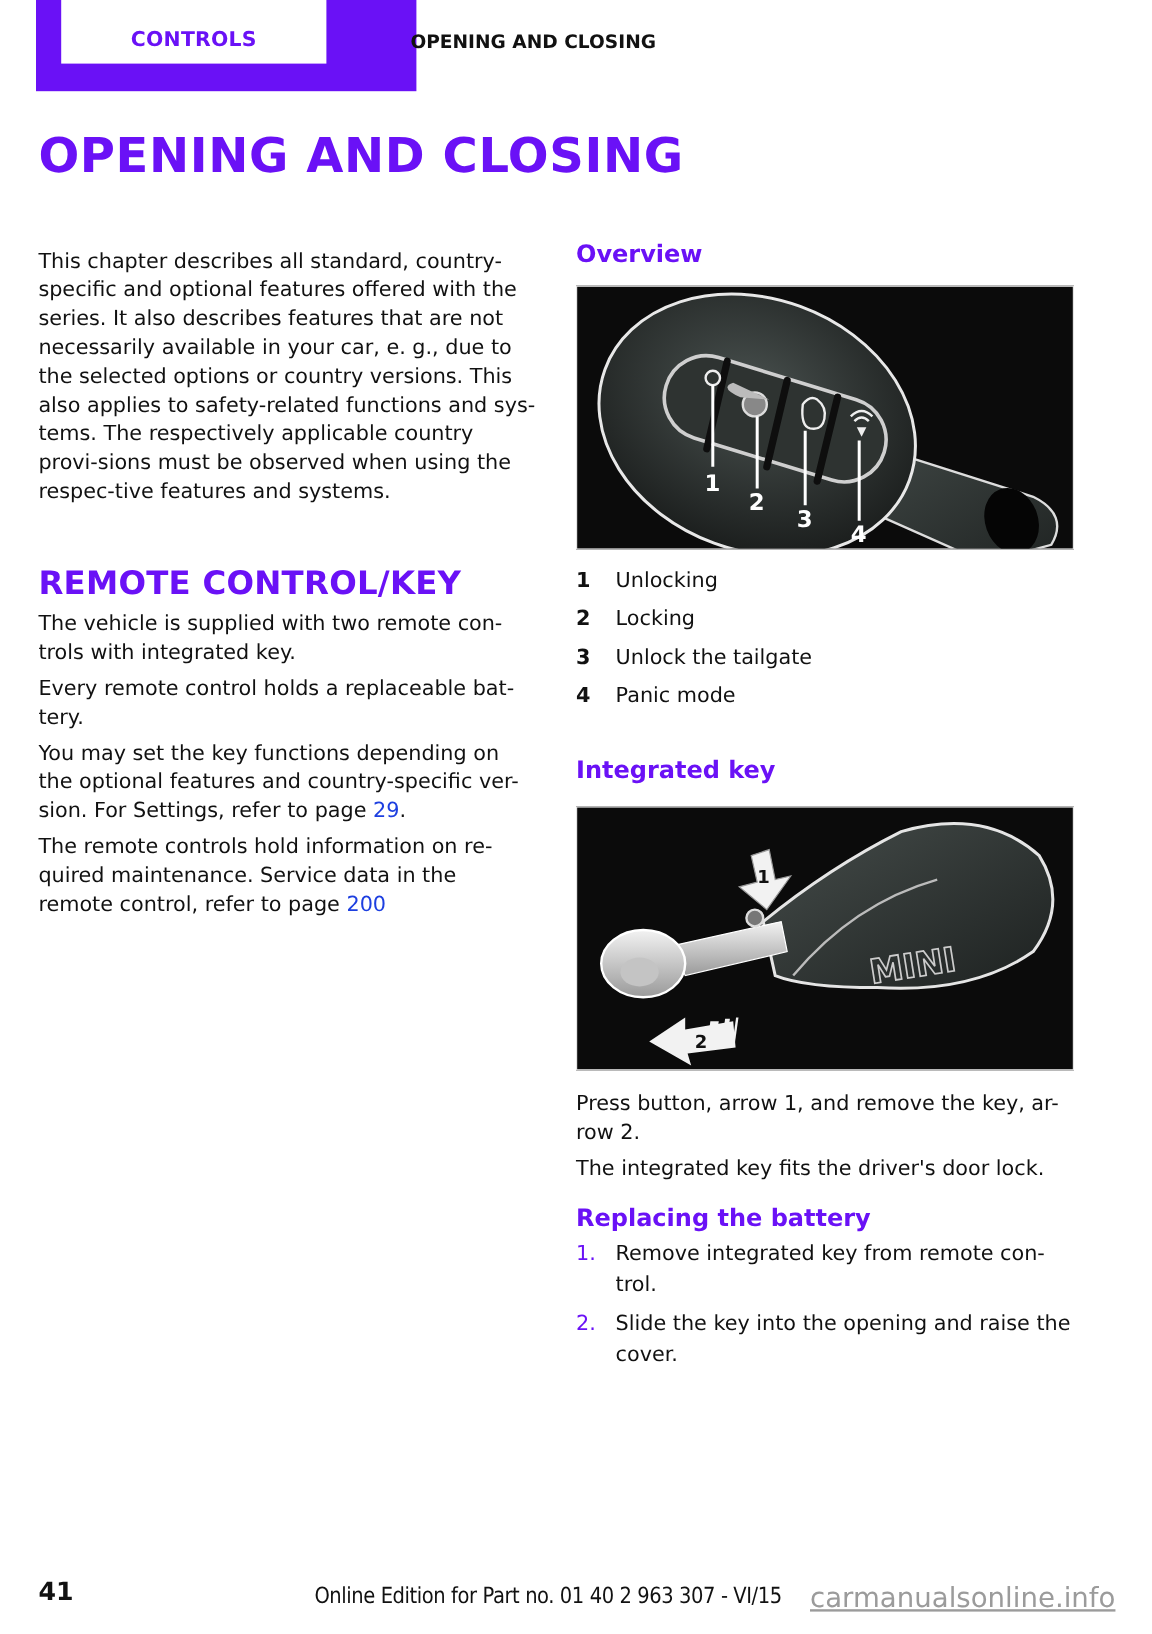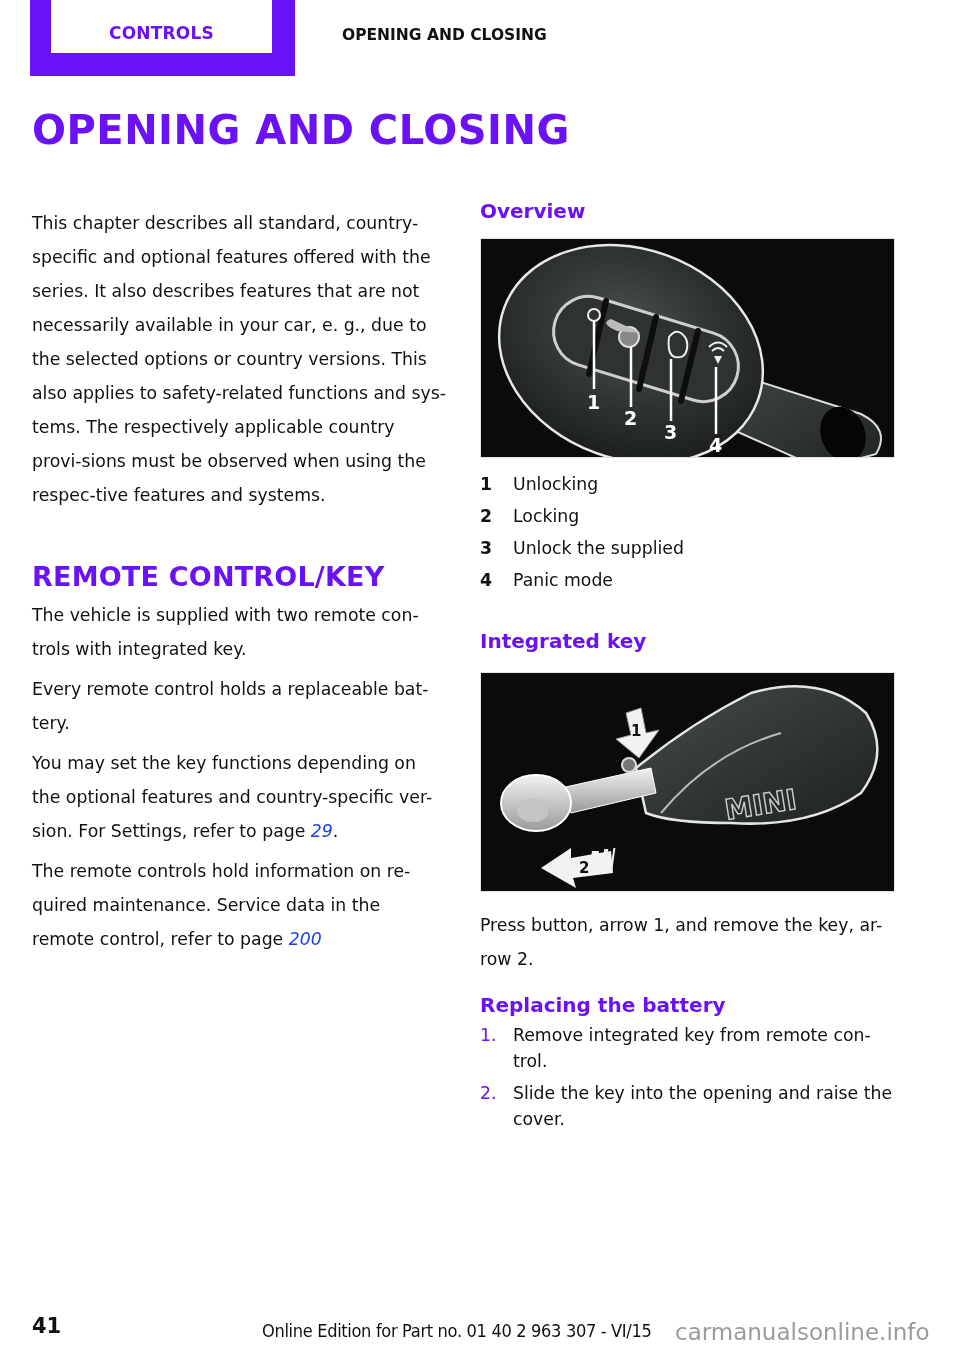--- a/index.html
+++ b/index.html
@@ -1,48 +1,48 @@
 <!DOCTYPE html>
 <html><head>
 <meta charset="utf-8">
 <style>
   html, body { margin: 0; padding: 0; background: #ffffff; }
   body { width: 960px; height: 1362px; position: relative; overflow: hidden;
          font-family: "DejaVu Sans", sans-serif; color: #111; }
   
-  .tab-outer { position: absolute; left: 30px; top: 0; width: 265px; height: 76px; background: #6a11f6; }
+  .tab-outer { position: absolute; left: 30px; top: 0; width: 317px; height: 76px; background: #6a11f6; }
   .tab-inner { position: absolute; left: 21px; top: 0; width: 221px; height: 53px; background: #fff;
                display: flex; align-items: center; justify-content: center; padding-top: 12px; box-sizing: border-box; }
   .tab-label { font-weight: bold; font-size: 17px; color: #6a11f6; letter-spacing: 0.2px; }
   .breadcrumb { position: absolute; left: 342px; top: 26px; font-weight: bold; font-size: 15.5px; color: #111; }
 
   .page-title { position: absolute; left: 32px; top: 108px; margin: 0; font-weight: bold; font-size: 40px;
                 color: #6a11f6; letter-spacing: 0.5px; line-height: 1.1; }
 
   .col { position: absolute; width: 415px; }
   .col-left { left: 32px; top: 196px; }
   .col-right { left: 480px; top: 196px; }
 
   h2.sec { margin: 0; font-size: 27px; font-weight: bold; color: #6a11f6; line-height: 34px; letter-spacing: 0.2px; }
   h3.sub { margin: 0; font-size: 20px; font-weight: bold; color: #6a11f6; line-height: 26px; }
-  p.body { margin: 0; font-size: 17.3px; line-height: 34px; color: #111; }
-  a.ref { color: #1d3fe0; text-decoration: none; font-style: italic; }
+  p.body { margin: 0; font-size: 17.3px; line-height: 24px; color: #111; }
+  a.ref { color: #1d3fe0; text-decoration: none; }
 
   .figure { width: 415px; height: 220px; background: #0b0b0b; border: 1px solid #e5e5e5; box-sizing: border-box; overflow: hidden; }
 
   .legend-row { display: flex; font-size: 17.3px; line-height: 32px; }
   .legend-num { width: 33px; font-weight: bold; }
   .steps { margin: 0; padding: 0; list-style: none; }
   .step { display: flex; font-size: 17.3px; line-height: 26px; margin-bottom: 6px; }
   .step-num { width: 33px; color: #6a11f6; flex-shrink: 0; }
 
   .footer-page { position: absolute; left: 32px; top: 1314px; font-weight: bold; font-size: 21px; color: #111; }
   .footer-edition { position: absolute; left: 262px; top: 1320px; font-size: 18.5px; color: #111; letter-spacing: -0.4px;
                     transform: scaleX(0.88); transform-origin: left top; }
-  .watermark { position: absolute; left: 675px; top: 1319px; font-size: 23px; color: #8a8a8a; opacity: 0.85; }
+  .watermark { position: absolute; left: 675px; top: 1319px; font-size: 23px; color: #8a8a8a; opacity: 0.85; text-decoration: underline; }
 </style>
 </head>
 <body>
 
 <div class="tab-outer">
   <div class="tab-inner">
     <span class="tab-label">CONTROLS</span>
   </div>
 </div>
 <div class="breadcrumb">OPENING AND CLOSING</div>
@@ -119,21 +119,21 @@
     <div class="legend-row">
       <span class="legend-num">1</span>
       <span>Unlocking</span>
     </div>
     <div class="legend-row">
       <span class="legend-num">2</span>
       <span>Locking</span>
     </div>
     <div class="legend-row">
       <span class="legend-num">3</span>
-      <span>Unlock the supplied</span>
+      <span>Unlock the tailgate</span>
     </div>
     <div class="legend-row">
       <span class="legend-num">4</span>
       <span>Panic mode</span>
     </div>
   </div>
 
   <h3 class="sub" style="margin-top:32px">Integrated key</h3>
 
   <div class="figure" style="margin-top:18px">
@@ -167,20 +167,21 @@
       <text x="98" y="200" font-family="DejaVu Sans, sans-serif" font-weight="bold" font-size="15" fill="#111">2</text>
       <g fill="#f2f2f2">
         <rect x="136" y="178" width="7" height="22" transform="skewX(-8)"></rect>
         <rect x="148" y="176" width="4" height="22" transform="skewX(-8)"></rect>
         <rect x="157" y="175" width="2" height="22" transform="skewX(-8)"></rect>
       </g>
     </svg>
   </div>
 
   <p class="body" style="margin-top:16px">Press button, arrow 1, and remove the key, ar-row 2.</p>
+  <p class="body" style="margin-top:6px">The integrated key fits the driver's door lock.</p>
 
   <h3 class="sub" style="margin-top:16px">Replacing the battery</h3>
   <ol class="steps" style="margin-top:4px">
     <li class="step">
       <span class="step-num">1.</span>
       <span>Remove integrated key from remote con-trol.</span>
     </li>
     <li class="step">
       <span class="step-num">2.</span>
       <span>Slide the key into the opening and raise the cover.</span>

